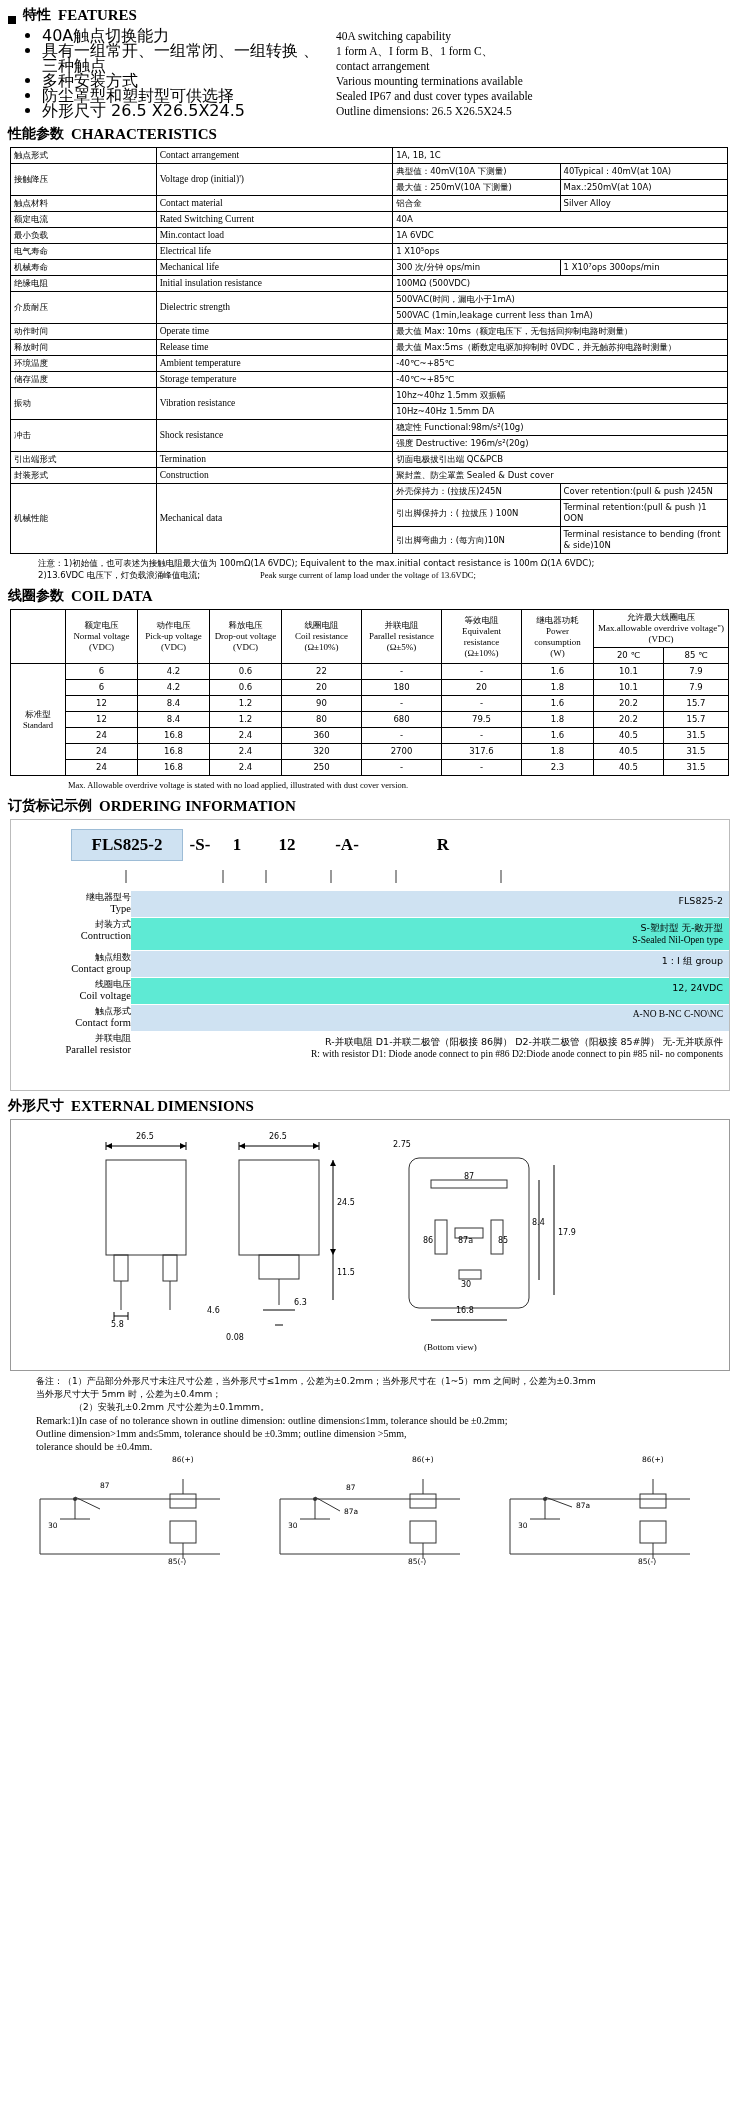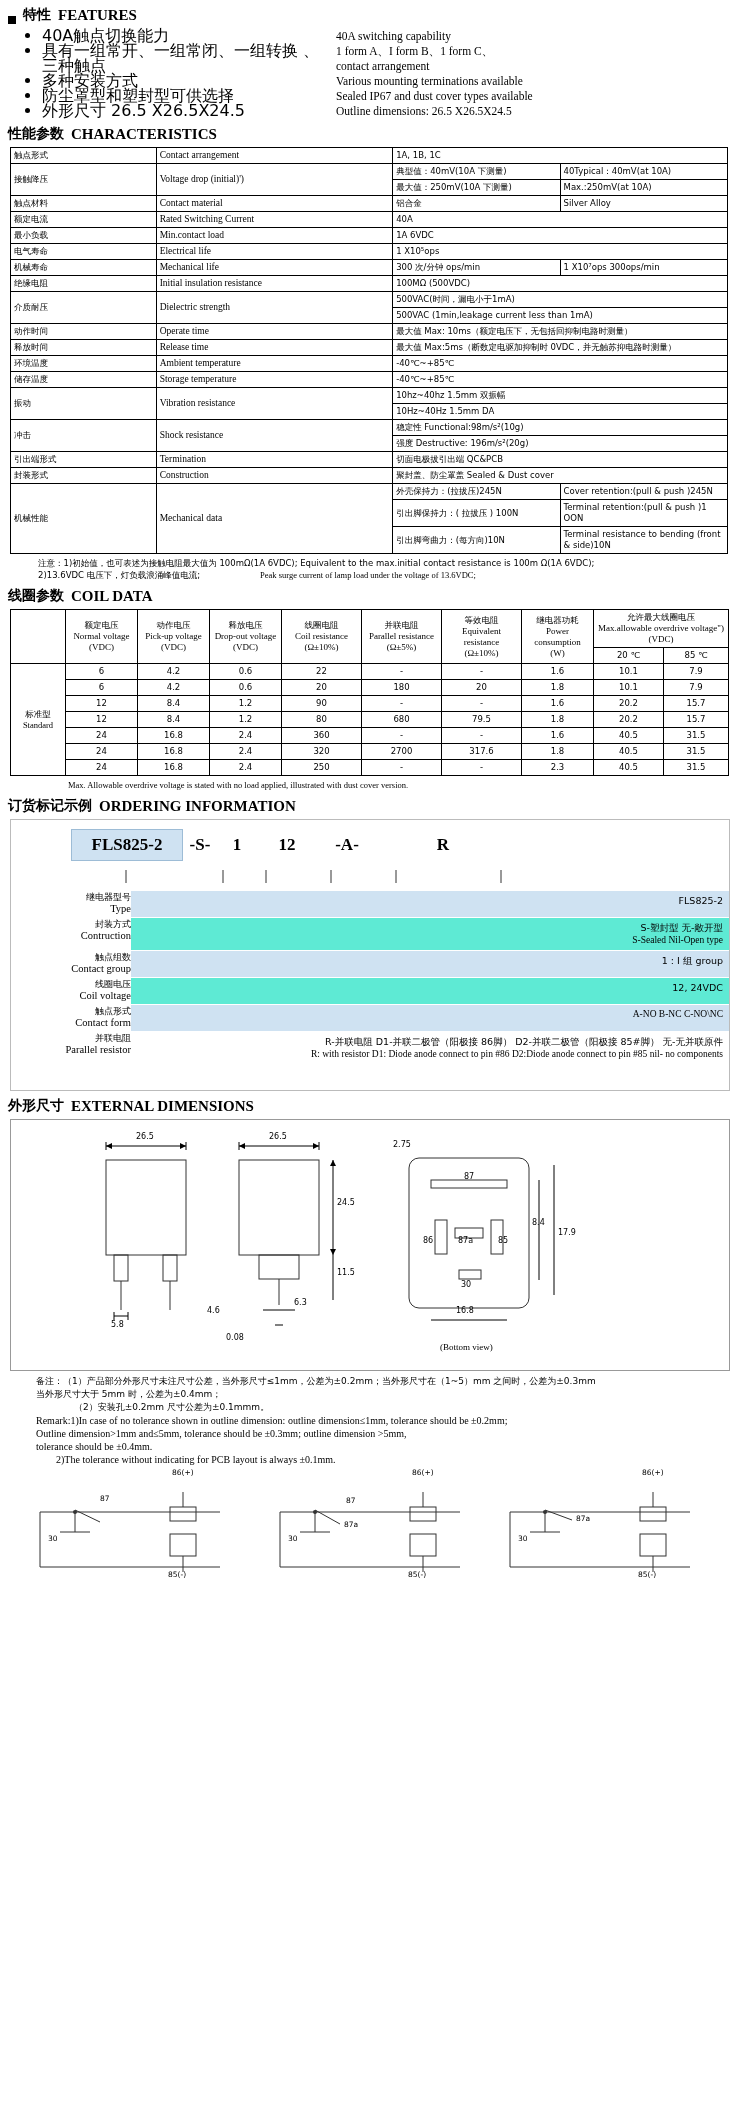--- a/index.html
+++ b/index.html
@@ -563,31 +563,30 @@
 
     <div class="dim-label" style="left:382px; top:20px;">2.75</div>
     <div class="dim-label" style="left:453px; top:52px;">87</div>
     <div class="dim-label" style="left:412px; top:116px;">86</div>
     <div class="dim-label" style="left:447px; top:116px;">87a</div>
     <div class="dim-label" style="left:487px; top:116px;">85</div>
     <div class="dim-label" style="left:450px; top:160px;">30</div>
     <div class="dim-label" style="left:521px; top:98px;">8.4</div>
     <div class="dim-label" style="left:547px; top:108px;">17.9</div>
     <div class="dim-label" style="left:445px; top:186px;">16.8</div>
-    <div class="dim-label" style="left:429px; top:222px; font-size:9px; font-family:'Liberation Serif',serif;">(Bottom view)</div>
+    <div class="dim-label" style="left:413px; top:222px; font-size:9px; font-family:'Liberation Serif',serif;">(Bottom view)</div>
   </div>
 
   <div class="remark">
     <div>备注：（1）产品部分外形尺寸未注尺寸公差，当外形尺寸≤1mm，公差为±0.2mm；当外形尺寸在（1~5）mm 之间时，公差为±0.3mm</div>
     <div>当外形尺寸大于 5mm 时，公差为±0.4mm；</div>
     <div style="margin-left:38px">（2）安装孔±0.2mm 尺寸公差为±0.1mmm。</div>
     <div class="en">Remark:1)In case of no tolerance shown in outline dimension: outline dimension≤1mm, tolerance should be ±0.2mm;</div>
     <div class="en">Outline dimension&gt;1mm and≤5mm, tolerance should be ±0.3mm; outline dimension &gt;5mm,</div>
     <div class="en">tolerance should be ±0.4mm.</div>
-    <div class="en" style="margin-left:20px">2)The tolerance without indicating for PCB layout is always ±0.1mm.</div>
   </div>
 
   <div class="circuits">
     <div class="circuit" style="left:10px">
       <svg width="220" height="115">
         <line x1="20" y1="40" x2="200" y2="40" stroke="#333"></line>
         <line x1="20" y1="40" x2="20" y2="95" stroke="#333"></line>
         <line x1="20" y1="95" x2="200" y2="95" stroke="#333"></line>
         <rect x="150" y="35" width="26" height="14" fill="none" stroke="#333"></rect>
         <rect x="150" y="62" width="26" height="22" fill="none" stroke="#333"></rect>

